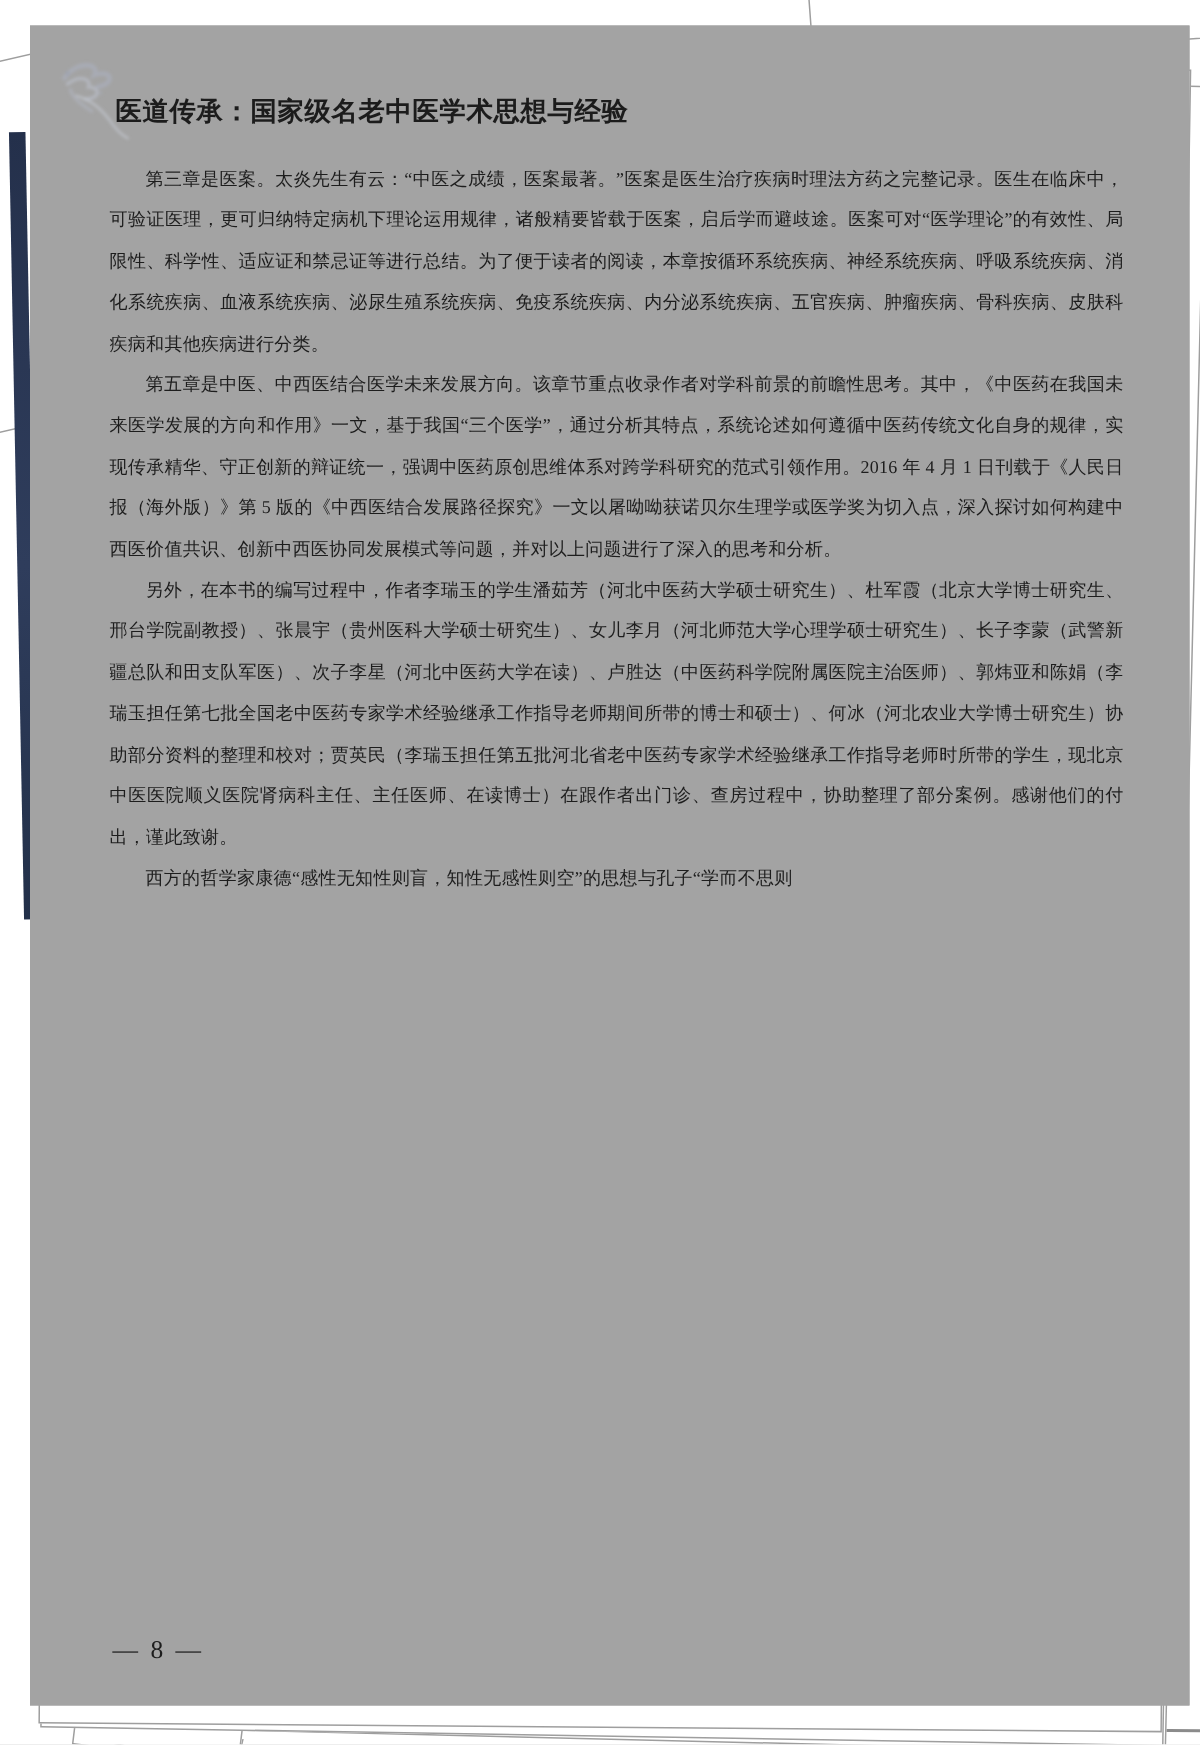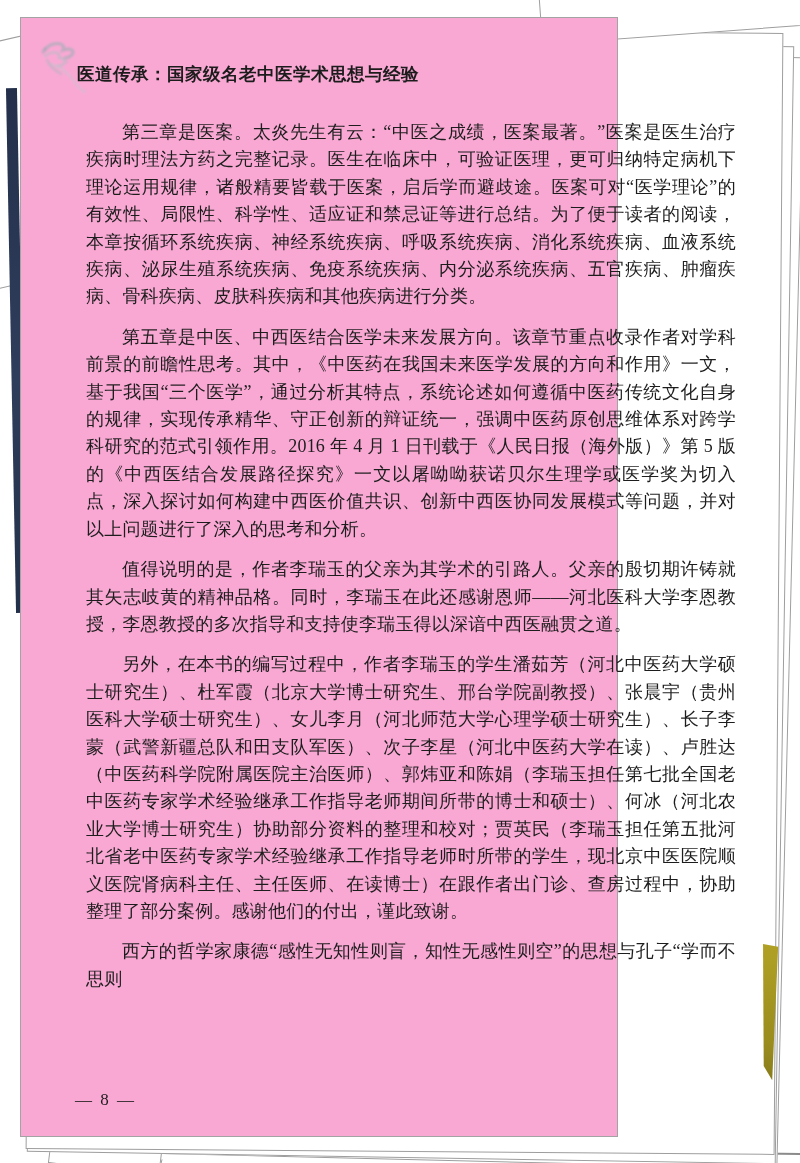--- a/index.html
+++ b/index.html
@@ -22,31 +22,31 @@
   #cover-strip{position:absolute;left:11px;top:88px;width:11px;height:525px;
        background:linear-gradient(180deg,#24304b 0%,#2f3d5c 55%,#223049 100%);
        transform:rotate(-1.1deg);z-index:5;}
 
   
   #gold-edge{position:absolute;left:762px;top:944px;width:17px;height:142px;z-index:5;
        background:linear-gradient(180deg,#b0a125 0%,#9a8c1e 70%,#857a1c 100%);
        clip-path:polygon(6% 0%,95% 2%,60% 96%,10% 86%);}
 
   
-  #main-page{position:absolute;left:20px;top:17px;width:598px;height:1120px;
-       background:#f9a8d4;border:1px solid #a3a3a3;z-index:10;box-sizing:border-box;padding-left:17px;}
+  #main-page{position:absolute;left:20px;top:17px;width:773px;height:1120px;
+       background:#a3a3a3;border:1px solid #a3a3a3;z-index:10;box-sizing:border-box;padding-left:17px;}
 
   #page-header{position:absolute;left:0;top:0;width:100%;height:96px;}
   #logo{position:absolute;left:12px;top:18px;width:62px;height:64px;}
   #header-title{position:absolute;left:56px;top:44px;
        font-family:"Liberation Sans","DejaVu Sans",sans-serif;
        font-size:17.5px;font-weight:600;color:#1c1c1c;letter-spacing:.5px;white-space:nowrap;}
 
   #page-body{position:absolute;left:52px;top:88px;width:676px;color:#1d1d1d;}
-  #page-body p{margin:13px;font-size:18px;line-height:27.4px;text-align:justify;
+  #page-body p{margin:0;font-size:12px;line-height:27.4px;text-align:justify;
        text-justify:inter-ideograph;text-indent:2em;letter-spacing:.2px;}
 
   #page-footer{position:absolute;left:54px;top:1072px;font-size:17px;color:#1d1d1d;letter-spacing:2px;}
 </style>
 </head>
 <body>
 
 <div id="stage">
 
   <div class="sheet" id="sheet-r3"></div>
@@ -77,21 +77,20 @@
           <circle cx="12" cy="13" r="1.6" fill="#9aa0af" stroke="none" opacity=".6"></circle>
           <circle cx="34" cy="26" r="1.2" fill="#aab0bd" stroke="none" opacity=".5"></circle>
         </g>
       </svg>
       <div id="header-title">医道传承：国家级名老中医学术思想与经验</div>
     </div>
 
     <div id="page-body">
       <p>第三章是医案。太炎先生有云：“中医之成绩，医案最著。”医案是医生治疗疾病时理法方药之完整记录。医生在临床中，可验证医理，更可归纳特定病机下理论运用规律，诸般精要皆载于医案，启后学而避歧途。医案可对“医学理论”的有效性、局限性、科学性、适应证和禁忌证等进行总结。为了便于读者的阅读，本章按循环系统疾病、神经系统疾病、呼吸系统疾病、消化系统疾病、血液系统疾病、泌尿生殖系统疾病、免疫系统疾病、内分泌系统疾病、五官疾病、肿瘤疾病、骨科疾病、皮肤科疾病和其他疾病进行分类。</p>
       <p>第五章是中医、中西医结合医学未来发展方向。该章节重点收录作者对学科前景的前瞻性思考。其中，《中医药在我国未来医学发展的方向和作用》一文，基于我国“三个医学”，通过分析其特点，系统论述如何遵循中医药传统文化自身的规律，实现传承精华、守正创新的辩证统一，强调中医药原创思维体系对跨学科研究的范式引领作用。2016 年 4 月 1 日刊载于《人民日报（海外版）》第 5 版的《中西医结合发展路径探究》一文以屠呦呦获诺贝尔生理学或医学奖为切入点，深入探讨如何构建中西医价值共识、创新中西医协同发展模式等问题，并对以上问题进行了深入的思考和分析。</p>
-      <p>值得说明的是，作者李瑞玉的父亲为其学术的引路人。父亲的殷切期许铸就其矢志岐黄的精神品格。同时，李瑞玉在此还感谢恩师——河北医科大学李恩教授，李恩教授的多次指导和支持使李瑞玉得以深谙中西医融贯之道。</p>
       <p>另外，在本书的编写过程中，作者李瑞玉的学生潘茹芳（河北中医药大学硕士研究生）、杜军霞（北京大学博士研究生、邢台学院副教授）、张晨宇（贵州医科大学硕士研究生）、女儿李月（河北师范大学心理学硕士研究生）、长子李蒙（武警新疆总队和田支队军医）、次子李星（河北中医药大学在读）、卢胜达（中医药科学院附属医院主治医师）、郭炜亚和陈娟（李瑞玉担任第七批全国老中医药专家学术经验继承工作指导老师期间所带的博士和硕士）、何冰（河北农业大学博士研究生）协助部分资料的整理和校对；贾英民（李瑞玉担任第五批河北省老中医药专家学术经验继承工作指导老师时所带的学生，现北京中医医院顺义医院肾病科主任、主任医师、在读博士）在跟作者出门诊、查房过程中，协助整理了部分案例。感谢他们的付出，谨此致谢。</p>
       <p>西方的哲学家康德“感性无知性则盲，知性无感性则空”的思想与孔子“学而不思则</p>
     </div>
 
     <div id="page-footer">— 8 —</div>
   </div>
 
 </div>
 
 </body></html>

